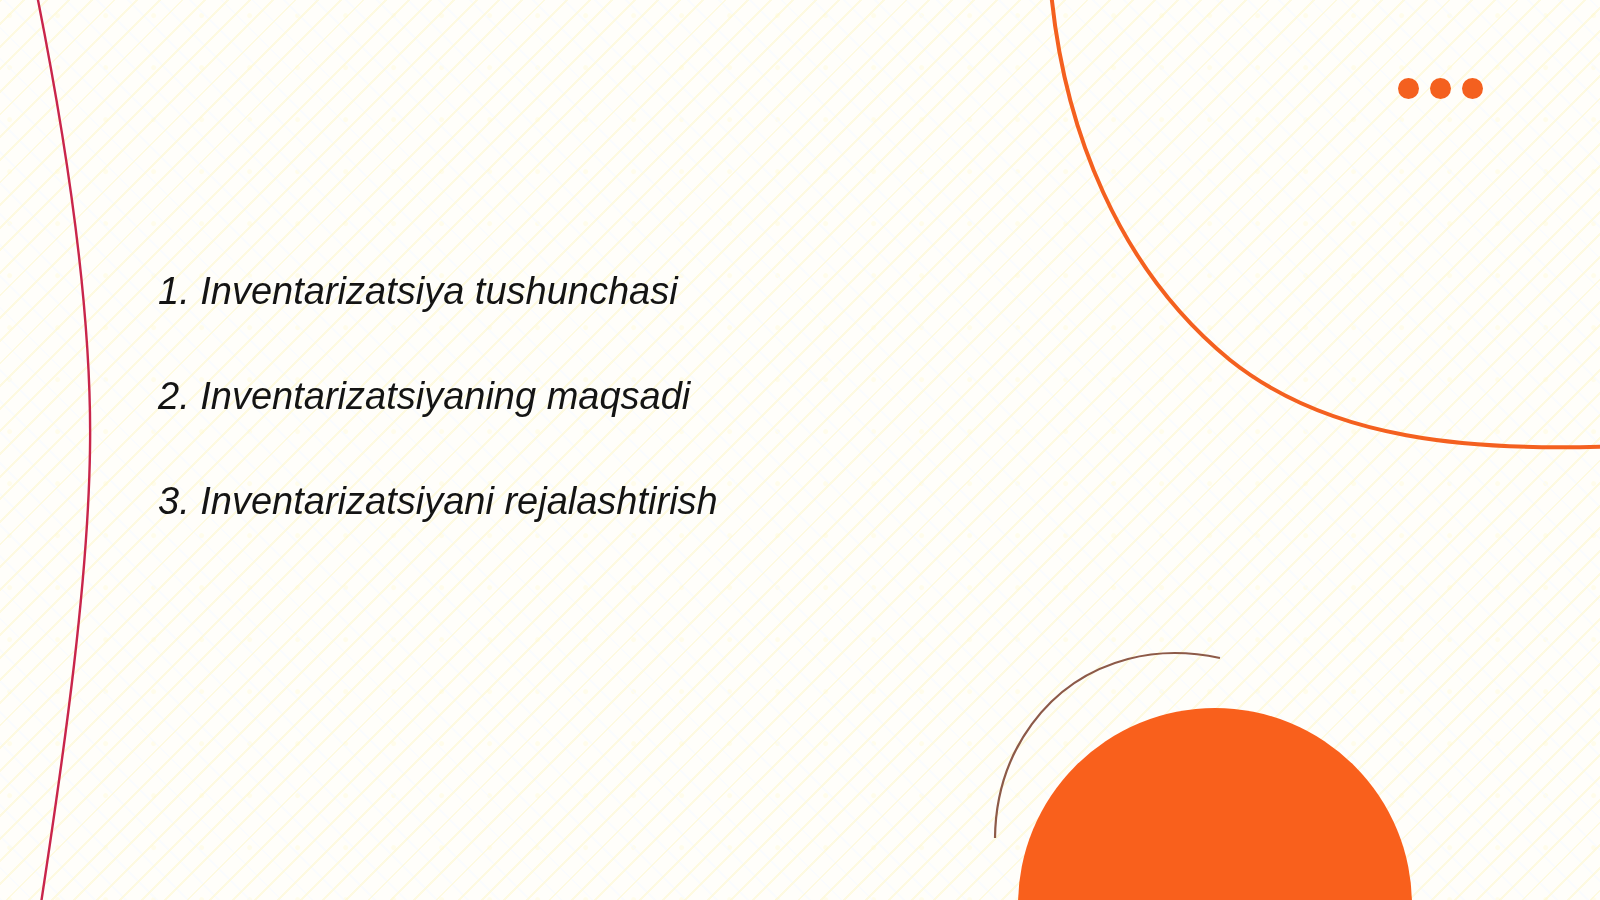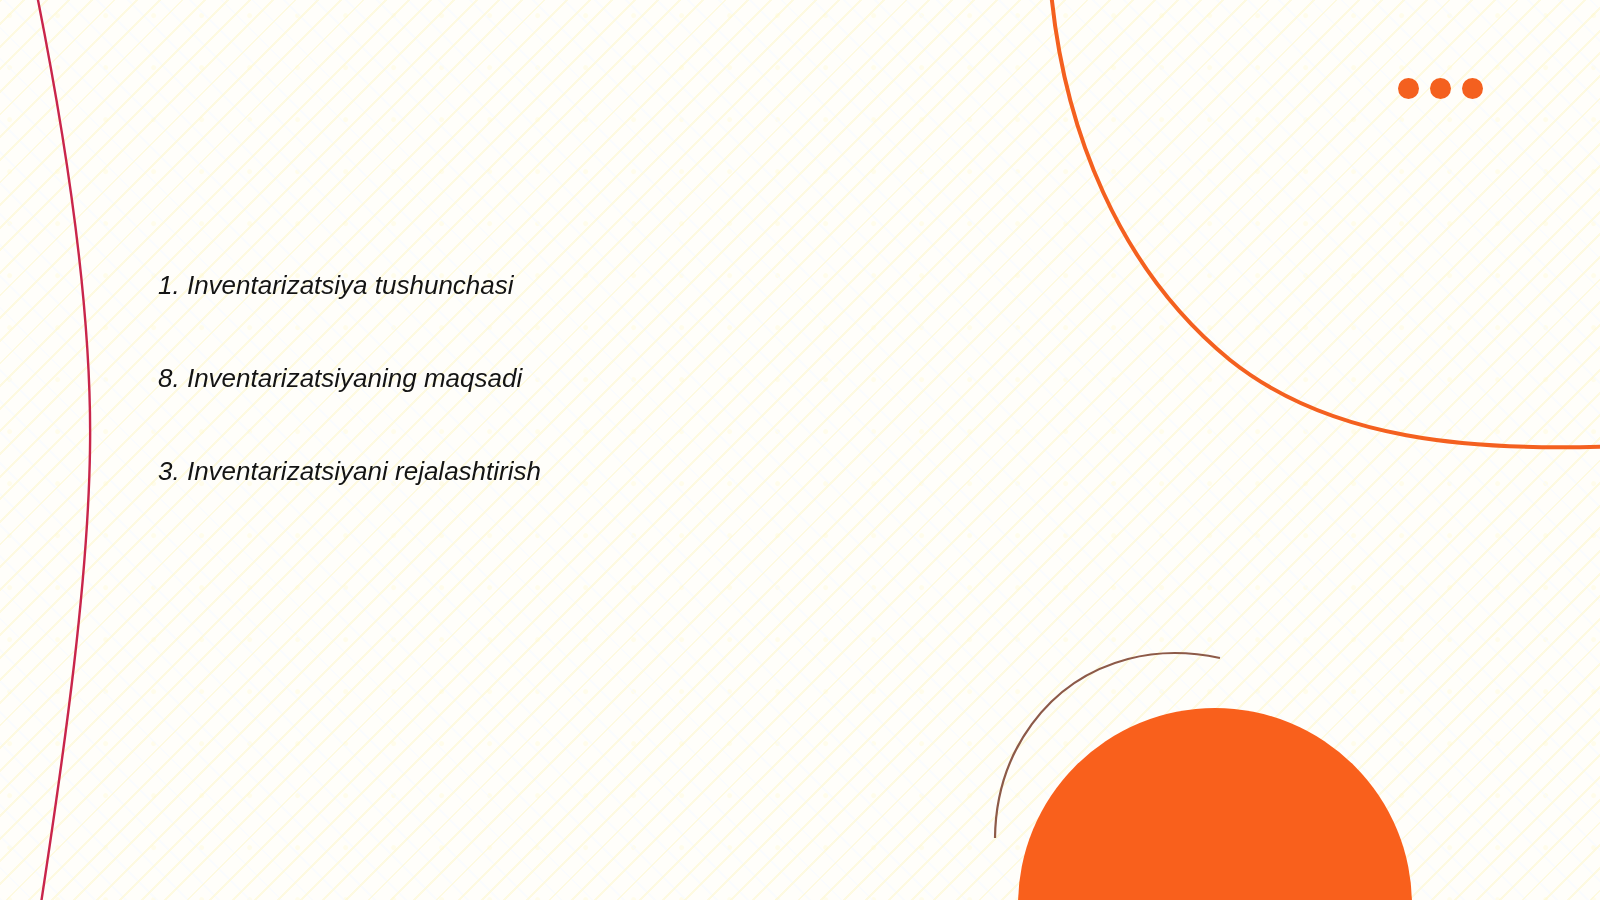--- a/index.html
+++ b/index.html
@@ -60,21 +60,21 @@
   }
   #agenda-list {
     position: absolute;
     left: 158px;
     top: 272px;
     margin: 0;
     padding: 0;
     list-style: none;
   }
   #agenda-list li {
-    font-size: 26px;
+    font-size: 38px;
     font-style: italic;
     color: #141414;
     line-height: 1;
     margin-bottom: 67px;
     white-space: nowrap;
   }
   #agenda-list li:last-child { margin-bottom: 0; }
 
   .dot {
     position: absolute;
@@ -105,18 +105,18 @@
   <div>
     <span class="dot" style="left:1398px; top:78px;"></span>
     <span class="dot" style="left:1430px; top:78px;"></span>
     <span class="dot" style="left:1462px; top:78px;"></span>
   </div>
 
   <div id="content">
 
     <ul id="agenda-list">
       <li>1. Inventarizatsiya tushunchasi</li>
-      <li>8. Inventarizatsiyaning maqsadi</li>
+      <li>2. Inventarizatsiyaning maqsadi</li>
       <li>3. Inventarizatsiyani rejalashtirish</li>
     </ul>
   </div>
 
 </div>
 
 </body></html>

